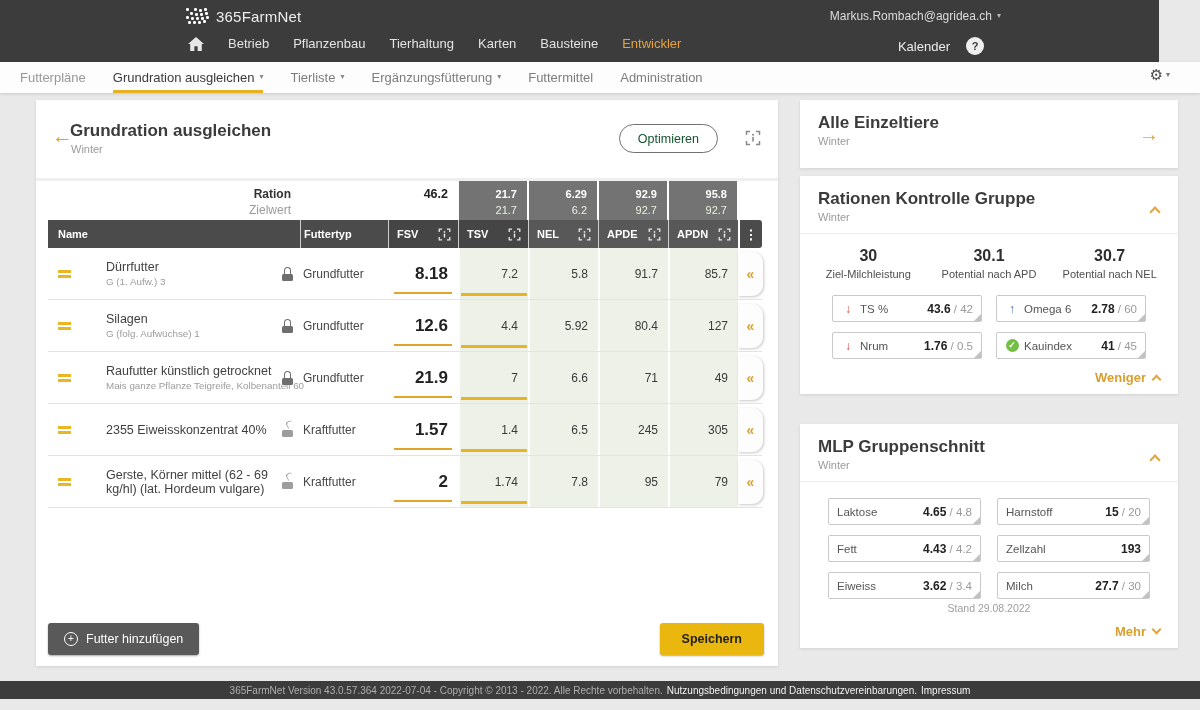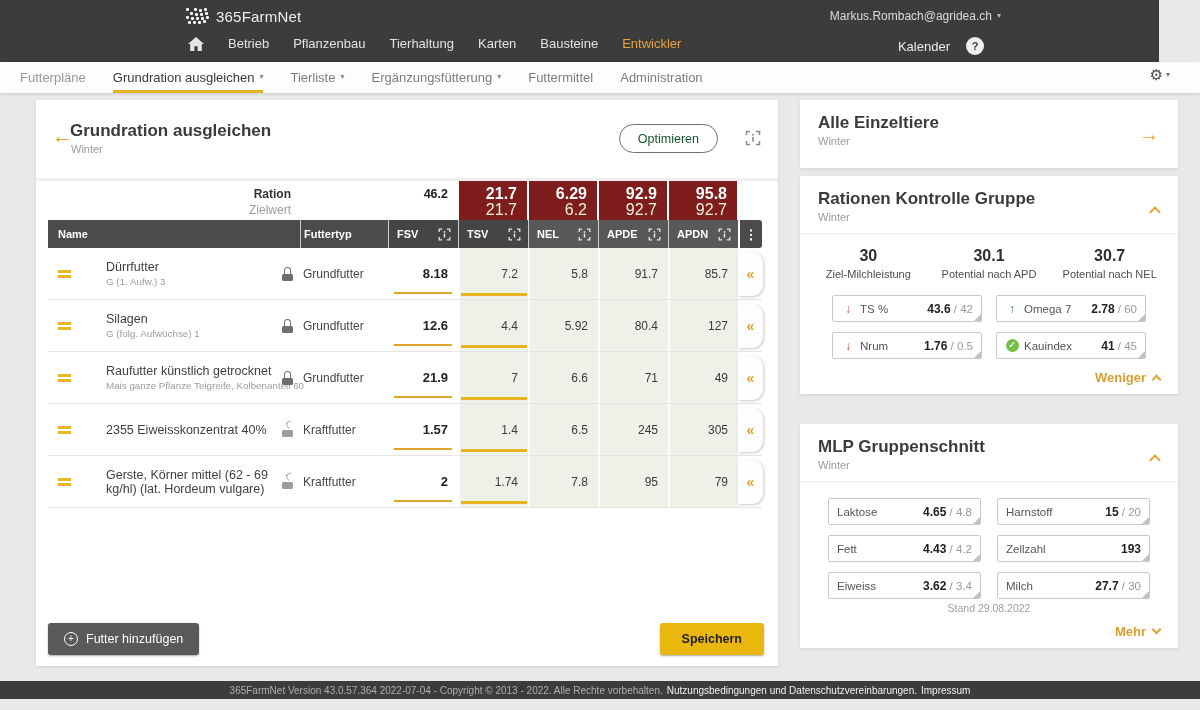--- a/index.html
+++ b/index.html
@@ -54,21 +54,21 @@
   .optimize-btn{position:absolute;right:60px;top:24px;height:29px;padding:0 18px;border:1.5px solid #717171;border-radius:15px;background:#fff;font-size:12.5px;color:#14532d;display:flex;align-items:center;cursor:pointer;font-family:inherit;}
   .bracket-ico{display:inline-flex;cursor:pointer;}
   .panel-expand{position:absolute;right:17px;top:30px;}
 
   
   .summary{position:absolute;left:0;top:78px;width:742px;height:42px;border-top:3px solid #efefef;}
   .sum-labels{position:absolute;left:120px;top:5px;width:135px;text-align:right;font-size:12px;line-height:16px;}
   .sum-l1{font-weight:bold;color:#333;}
   .sum-l2{color:#9b9b9b;}
   .sum-fsv{position:absolute;left:352px;top:5px;width:70px;text-align:right;padding-right:10px;font-size:12.5px;font-weight:bold;color:#222;line-height:16px;}
-  .sum-cell{position:absolute;top:0;width:68px;height:42px;background:#7f1d1d;text-align:right;padding:5px 10px 0 0;font-size:16px;line-height:16px;}
+  .sum-cell{position:absolute;top:0;width:68px;height:42px;background:#737373;text-align:right;padding:5px 10px 0 0;font-size:11px;line-height:16px;}
   .sum-cell .v1{font-weight:bold;color:#fff;}
   .sum-cell .v2{color:#eaf3e2;}
   .sc0{left:423px;} .sc1{left:493px;} .sc2{left:563px;} .sc3{left:633px;}
 
   
   .thead{position:absolute;left:12px;top:120px;height:28px;display:flex;font-size:11px;font-weight:bold;color:#fff;}
   .hcell{display:flex;align-items:center;}
   .h-name{width:252px;background:#4b4b4b;padding-left:10px;}
   .h-type{width:88px;background:#4b4b4b;padding-left:3px;border-left:1px solid #cfcfcf;}
   .h-val{width:70px;justify-content:space-between;padding:0 7px 0 8px;border-left:1px solid #cfcfcf;}
@@ -86,21 +86,21 @@
   .fname{font-size:12.5px;color:#3f3f3f;line-height:14px;}
   .fsub{font-size:9.8px;color:#9c9c9c;margin-top:2px;white-space:nowrap;}
   .lock-wrap{position:absolute;right:7px;top:19px;}
   .lock{position:relative;display:inline-block;width:11px;height:14px;}
   .lock .shackle{position:absolute;top:0;left:2px;width:7px;height:7px;border:1.6px solid #6e6e6e;border-bottom:none;border-radius:4px 4px 0 0;}
   .lock .lbody{position:absolute;bottom:0;left:0;width:11px;height:7.5px;background:#6e6e6e;border-radius:1.5px;}
   .lock.open .shackle{border-color:#9d9d9d;transform:rotate(-28deg) translate(3px,-1px);border-right:none;}
   .lock.open .lbody{background:#9d9d9d;}
   .c-type{width:88px;display:flex;align-items:center;padding-left:3px;font-size:12px;color:#464646;}
   .c-val{width:70px;display:flex;align-items:center;justify-content:flex-end;padding-right:10px;font-size:12px;color:#3a3a3a;position:relative;}
-  .c-fsv{font-size:13px;font-weight:bold;color:#222;cursor:text;}
+  .c-fsv{font-size:17px;font-weight:bold;color:#222;cursor:text;}
   .c-fsv::after{content:"";position:absolute;left:6px;right:6px;bottom:5px;height:2px;background:#dfa62b;}
   .c-green{background:#edf1e8;border-left:2px solid #fff;}
   .c-tsv{cursor:text;}
   .c-tsv::after{content:"";position:absolute;left:1px;right:1px;bottom:3px;height:3px;background:#e6b622;}
   .row-tab{position:absolute;left:690px;top:4px;width:25px;height:44px;background:#fdfdfd;border-radius:0 11px 11px 0;box-shadow:1px 1px 3px rgba(0,0,0,.22);display:flex;align-items:center;justify-content:center;cursor:pointer;}
   .row-tab .chevs{color:#d9a231;font-size:14px;font-weight:bold;line-height:1;}
 
   
   .btn{height:32px;border:none;border-radius:3px;font-family:inherit;font-size:12.5px;display:flex;align-items:center;cursor:pointer;box-shadow:0 1px 2px rgba(0,0,0,.35);}
   .btn-dark{background:#595959;color:#fff;}
@@ -467,21 +467,21 @@
       </div>
     </div>
     <div class="chip-grid">
       <div class="chip">
         <span class="chip-ico ico-down">↓</span>
         <span class="chip-label">TS %</span>
         <span class="chip-vals"><b>43.6</b> <span>/ 42</span></span>
       </div>
       <div class="chip">
         <span class="chip-ico ico-up">↑</span>
-        <span class="chip-label">Omega 7</span>
+        <span class="chip-label">Omega 6</span>
         <span class="chip-vals"><b>2.78</b> <span>/ 60</span></span>
       </div>
       <div class="chip">
         <span class="chip-ico ico-down">↓</span>
         <span class="chip-label">Nrum</span>
         <span class="chip-vals"><b>1.76</b> <span>/ 0.5</span></span>
       </div>
       <div class="chip">
         <span class="chip-ico">
             <span class="check-circle">✓</span>

